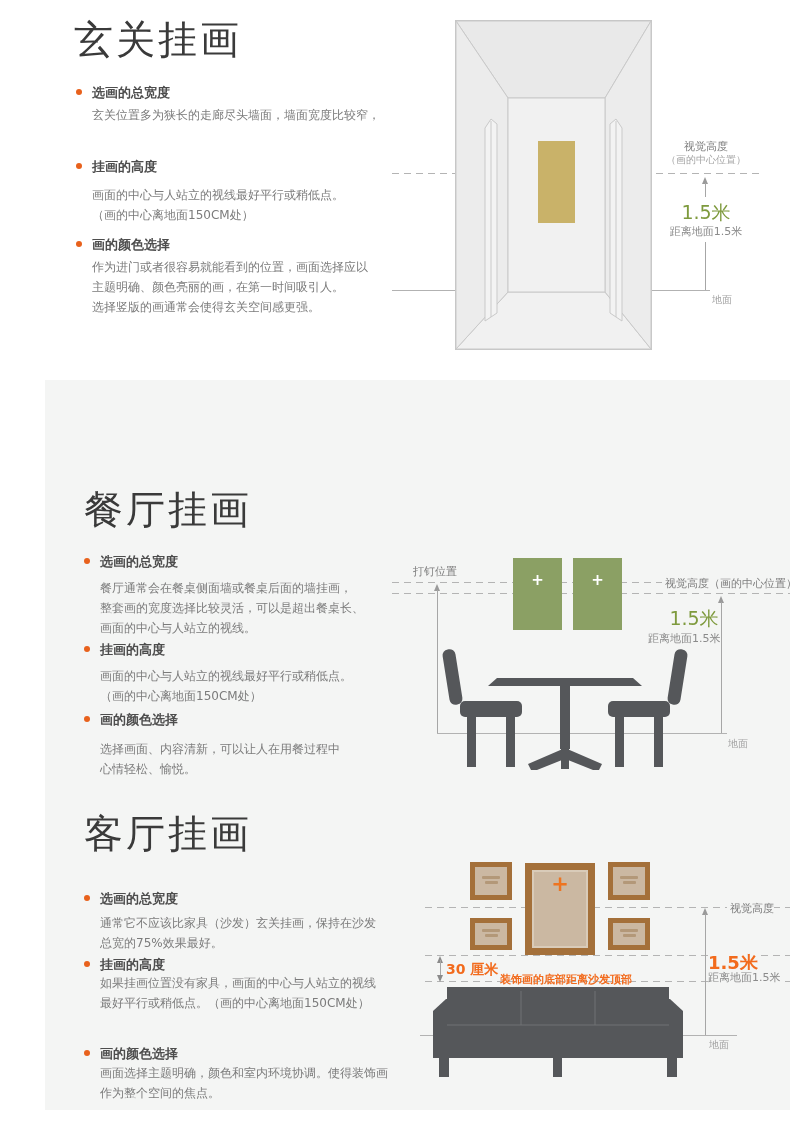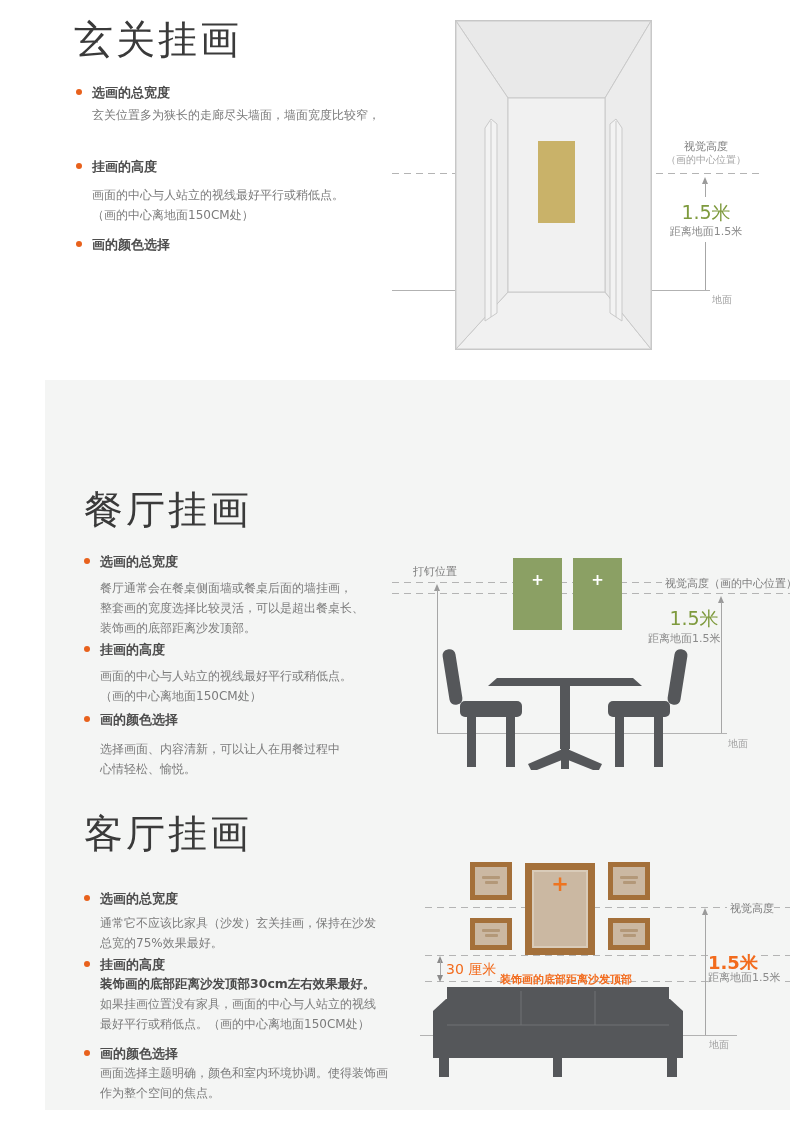--- a/index.html
+++ b/index.html
@@ -25,21 +25,21 @@
   .morange{font-size:18px;color:#f26b1d;font-weight:bold;white-space:nowrap}
   .msub{font-size:11px;color:#8b8b8b;white-space:nowrap}
   .ctr{text-align:center}
   .gframe{position:absolute;background:#8ba064}
   .gplus{position:absolute;left:0;right:0;top:15px;color:#ffffff;font-size:15px;font-weight:bold;text-align:center;line-height:15px}
   .bframe{position:absolute;background:#a4703a}
   .binner{position:absolute;background:#cbb8a2}
   .binner.lg{box-shadow:inset 0 0 0 2px #d9cbb9}
   .oplus{position:absolute;left:0;right:0;color:#ee7420;font-size:21px;font-weight:bold;text-align:center;line-height:21px}
   .tbar{height:3px;background:#b39878;border-radius:1px;margin:2px auto 0 auto}
-  .ogap-big{font-size:14px;color:#f26b1d;font-weight:normal;white-space:nowrap}
+  .ogap-big{font-size:14px;color:#f26b1d;font-weight:bold;white-space:nowrap}
   .ogap{font-size:11px;color:#f26b1d;font-weight:bold;white-space:nowrap}
 </style>
 </head>
 <body>
 
 <div class="abs panel" style="left:45px;top:380px;width:745px;height:730px"></div>
 
 <div class="abs">
   <div class="abs title" style="left:74px;top:18px">玄关挂画</div>
 
@@ -80,20 +80,25 @@
     <span class="dot"></span>
     <div class="btxt bh">挂画的高度</div>
     <div class="btxt bl" style="margin-top:10px">
         <div>画面的中心与人站立的视线最好平行或稍低点。</div>
         <div>（画的中心离地面150CM处）</div>
       </div>
   </div>
   <div class="abs" style="left:76px;top:236px">
     <span class="dot"></span>
     <div class="btxt bh">画的颜色选择</div>
+    <div class="btxt bl" style="margin-top:4px">
+        <div>作为进门或者很容易就能看到的位置，画面选择应以</div>
+        <div>主题明确、颜色亮丽的画，在第一时间吸引人。</div>
+        <div>选择竖版的画通常会使得玄关空间感更强。</div>
+      </div>
   </div>
 </div>
 
 <div class="abs">
   <div class="abs title" style="left:84px;top:488px">餐厅挂画</div>
 
   <div class="abs dash" style="left:392px;top:582px;width:398px"></div>
   <div class="abs dash" style="left:392px;top:593px;width:398px"></div>
   <div class="abs au" style="left:434px;top:584px"></div>
   <div class="abs vline" style="left:437px;top:590px;height:143px"></div>
@@ -138,21 +143,21 @@
   <div class="abs mgreen ctr" style="left:666px;top:606px;width:56px">1.5米</div>
   <div class="abs msub" style="left:648px;top:631px">距离地面1.5米</div>
   <div class="abs tinyg" style="left:728px;top:737px">地面</div>
 
   <div class="abs" style="left:84px;top:553px">
     <span class="dot"></span>
     <div class="btxt bh">选画的总宽度</div>
     <div class="btxt bl" style="margin-top:8px">
         <div>餐厅通常会在餐桌侧面墙或餐桌后面的墙挂画，</div>
         <div>整套画的宽度选择比较灵活，可以是超出餐桌长、</div>
-        <div>装饰画的底部距离沙发顶部。</div>
+        <div>画面的中心与人站立的视线。</div>
       </div>
   </div>
   <div class="abs" style="left:84px;top:641px">
     <span class="dot"></span>
     <div class="btxt bh">挂画的高度</div>
     <div class="btxt bl" style="margin-top:8px">
         <div>画面的中心与人站立的视线最好平行或稍低点。</div>
         <div>（画的中心离地面150CM处）</div>
       </div>
   </div>
@@ -234,23 +239,20 @@
     <span class="dot"></span>
     <div class="btxt bh">选画的总宽度</div>
     <div class="btxt bl" style="margin-top:6px">
         <div>通常它不应该比家具（沙发）玄关挂画，保持在沙发</div>
         <div>总宽的75%效果最好。</div>
       </div>
   </div>
   <div class="abs" style="left:84px;top:956px">
     <span class="dot"></span>
     <div class="btxt bh">挂画的高度</div>
-    <div class="btxt blb" style="margin-top:1px">
-        <div>装饰画的底部距离沙发顶部30cm左右效果最好。</div>
-      </div>
     <div class="btxt bl">
         <div>如果挂画位置没有家具，画面的中心与人站立的视线</div>
         <div>最好平行或稍低点。（画的中心离地面150CM处）</div>
       </div>
   </div>
   <div class="abs" style="left:84px;top:1045px">
     <span class="dot"></span>
     <div class="btxt bh">画的颜色选择</div>
     <div class="btxt bl" style="margin-top:1px">
         <div>画面选择主题明确，颜色和室内环境协调。使得装饰画</div>

